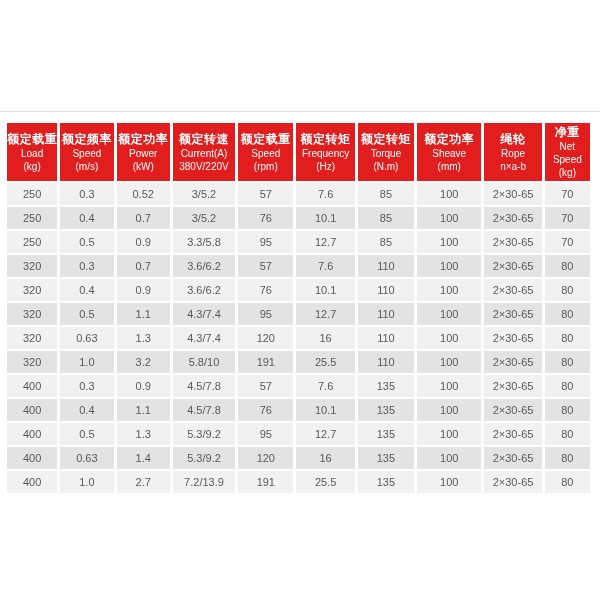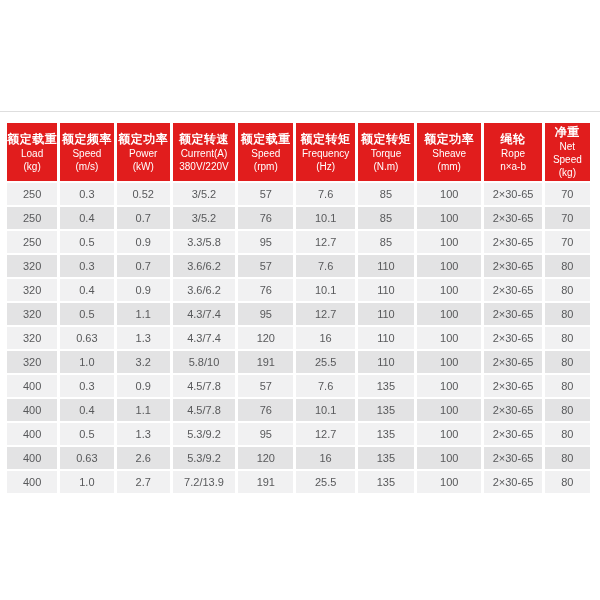--- a/index.html
+++ b/index.html
@@ -272,21 +272,21 @@
           <td>95</td>
           <td>12.7</td>
           <td>135</td>
           <td>100</td>
           <td>2×30-65</td>
           <td>80</td>
         </tr>
         <tr class="row-dark">
           <td>400</td>
           <td>0.63</td>
-          <td>2.6</td>
+          <td>1.4</td>
           <td>5.3/9.2</td>
           <td>120</td>
           <td>16</td>
           <td>135</td>
           <td>100</td>
           <td>2×30-65</td>
           <td>80</td>
         </tr>
         <tr class="row-light">
           <td>400</td>

